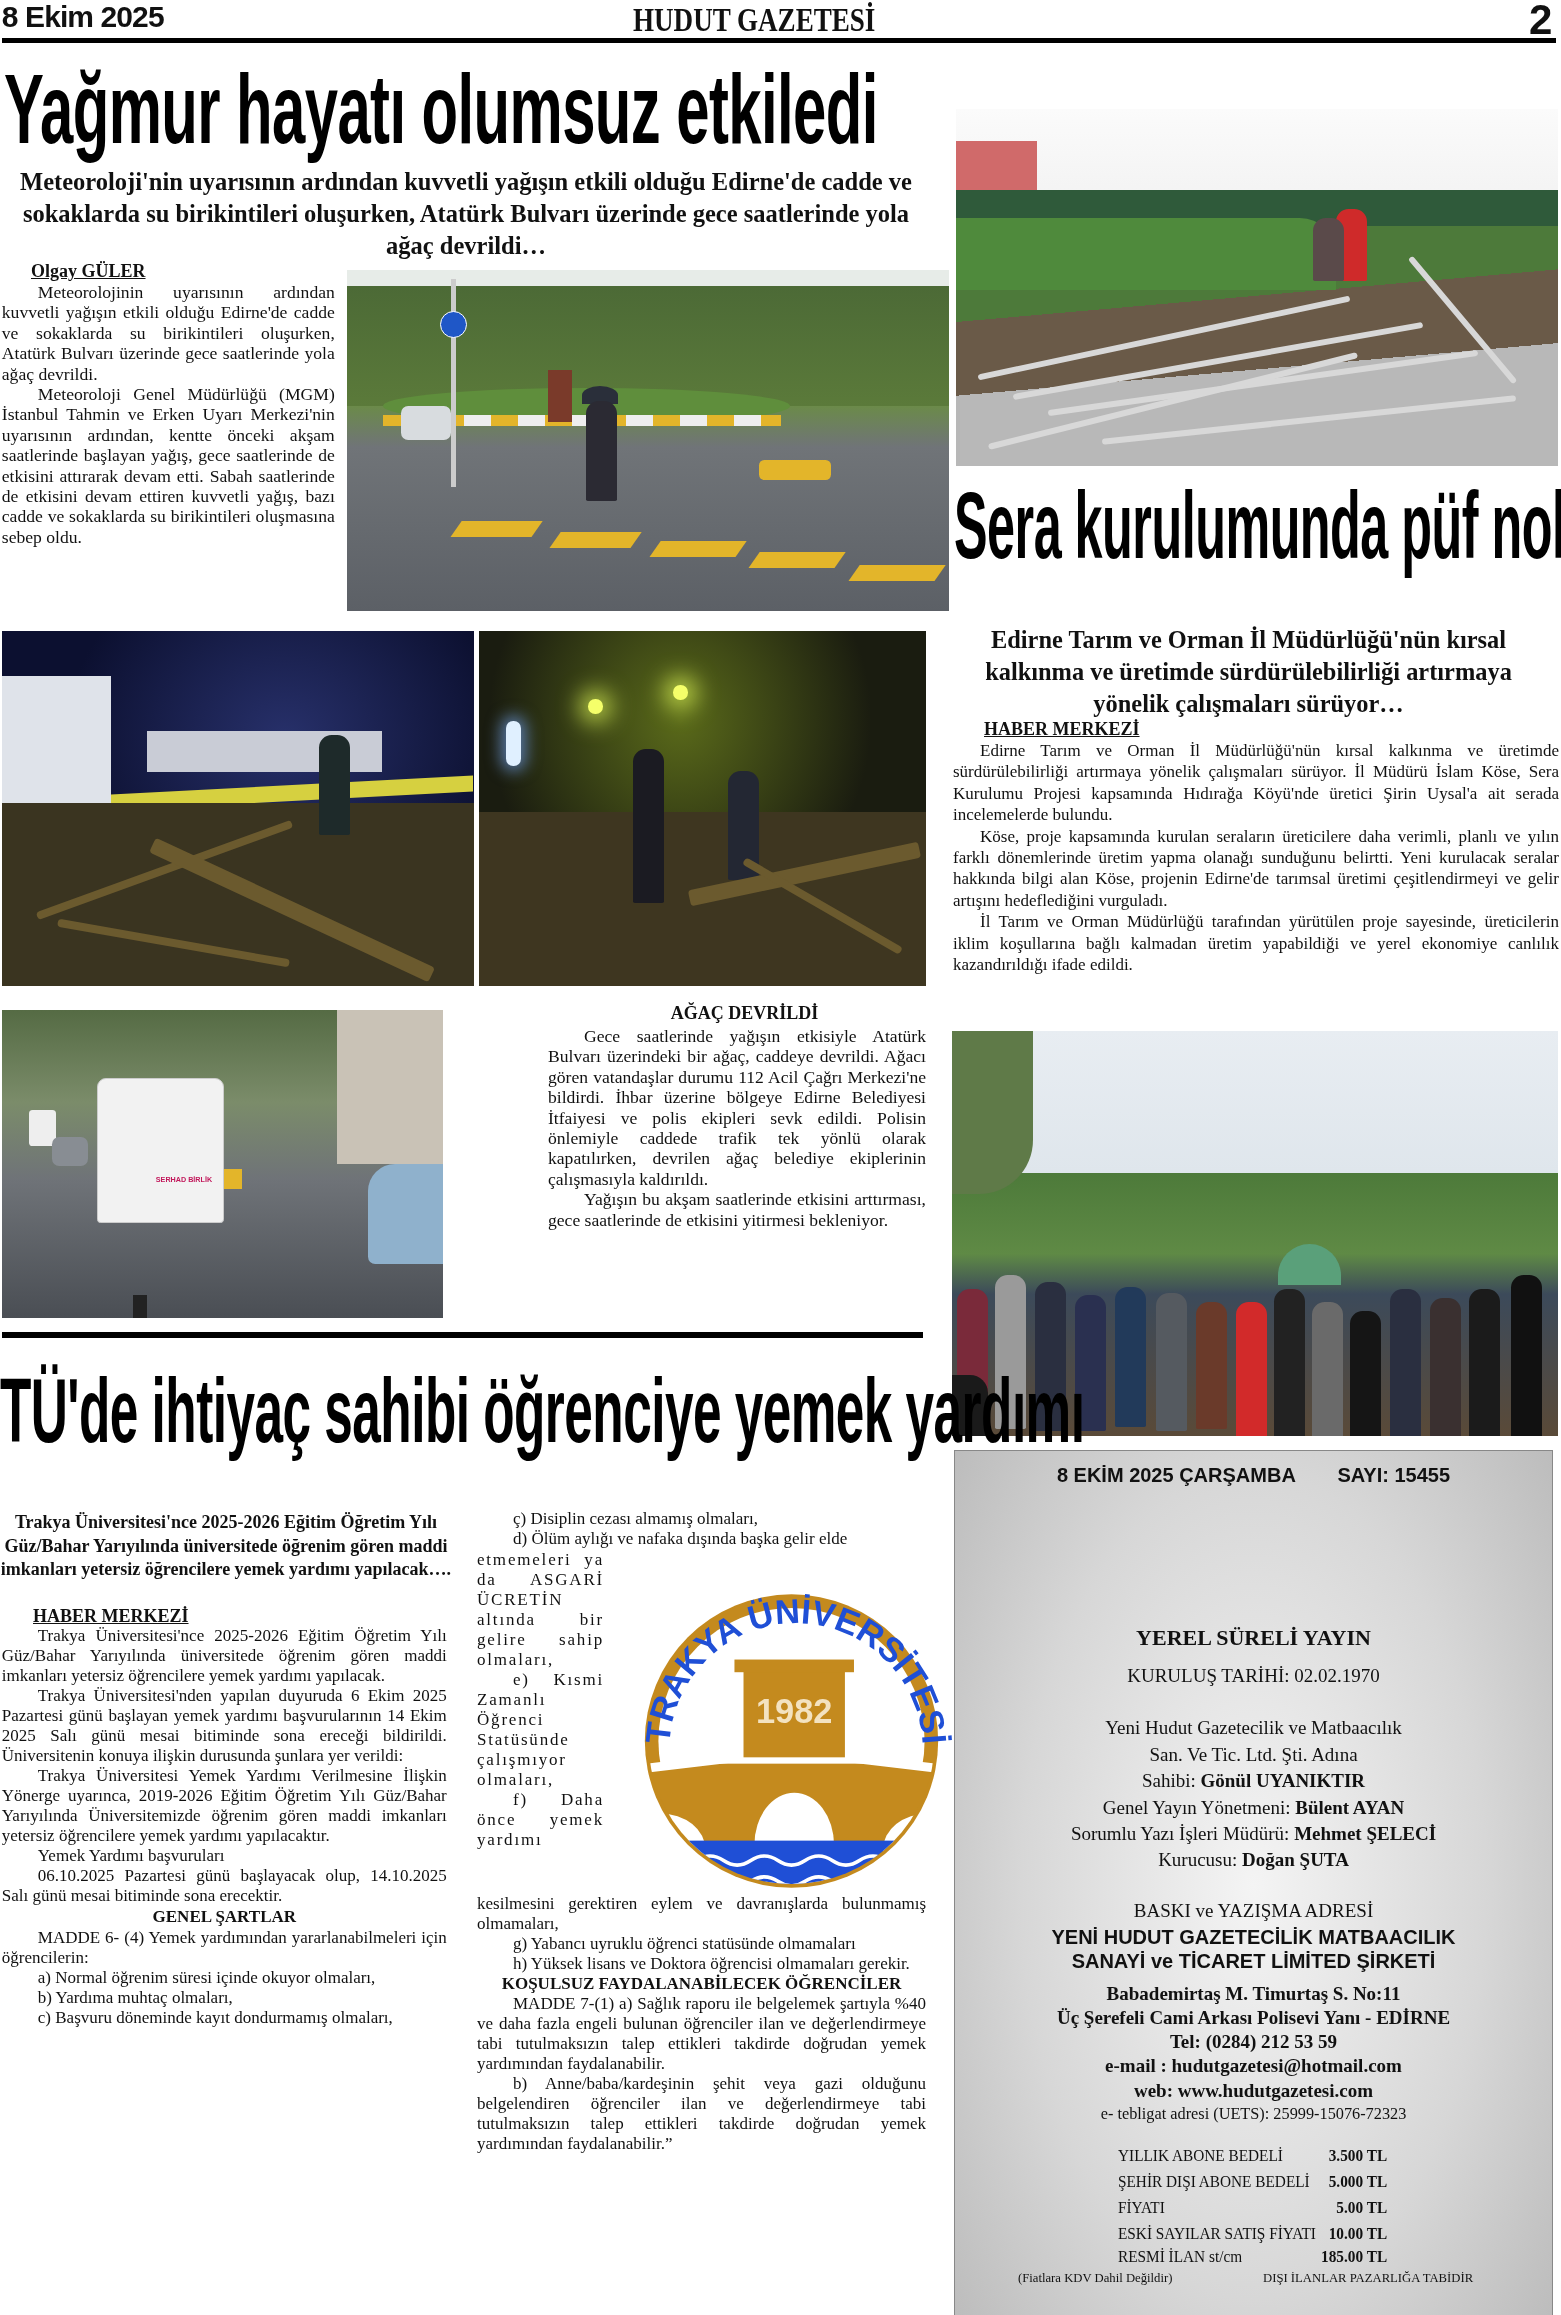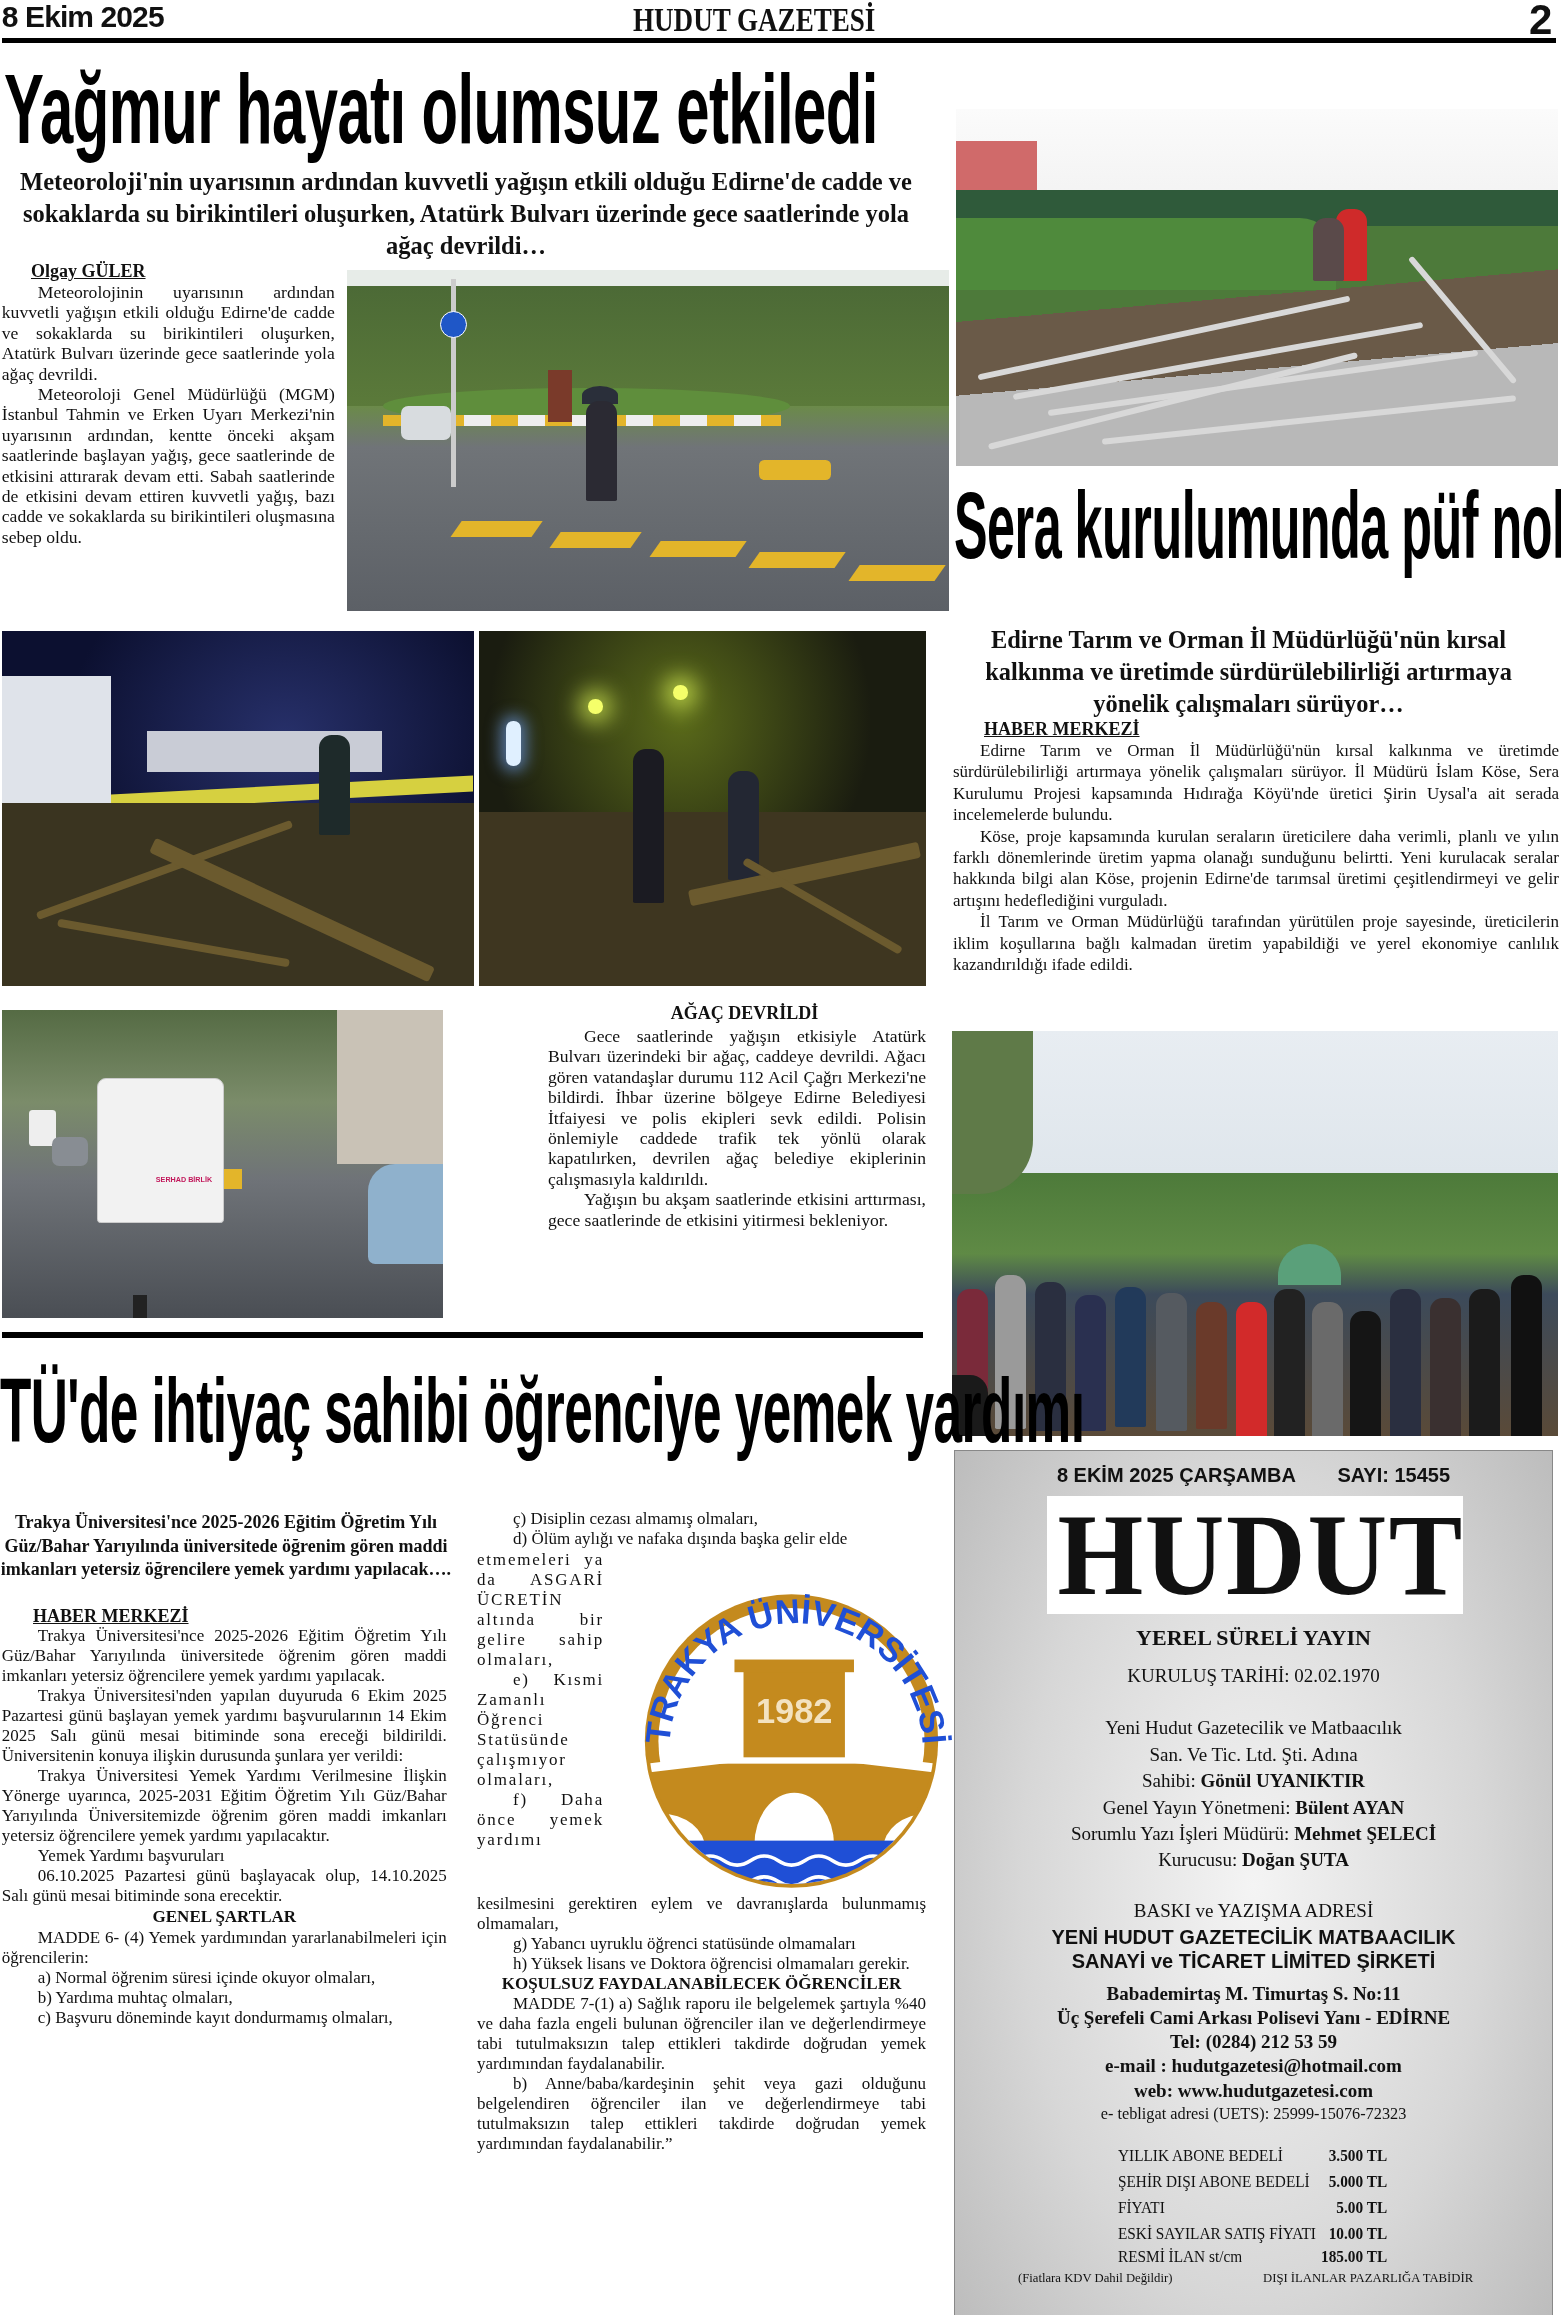--- a/index.html
+++ b/index.html
@@ -202,21 +202,21 @@
 <div class="abs divider"></div>
 <div class="abs headline h3">TÜ'de ihtiyaç sahibi öğrenciye yemek yardımı</div>
 <div class="abs deck deck3 serif">Trakya Üniversitesi'nce 2025-2026 Eğitim Öğretim Yılı Güz/Bahar Yarıyılında üniversitede öğrenim gören maddi imkanları yetersiz öğrencilere yemek yardımı yapılacak….</div>
 <div class="abs" style="left:33px; top:1606px;">
   <span class="byline">HABER MERKEZİ</span>
 </div>
 
 <div class="abs body" style="left:1.8px; top:1626px; width:445px; font-size:17px; line-height:20px;">
   <p>Trakya Üniversitesi'nce 2025-2026 Eğitim Öğretim Yılı Güz/Bahar Yarıyılında üniversitede öğrenim gören maddi imkanları yetersiz öğrencilere yemek yardımı yapılacak.</p>
   <p>Trakya Üniversitesi'nden yapılan duyuruda 6 Ekim 2025 Pazartesi günü başlayan yemek yardımı başvurularının 14 Ekim 2025 Salı günü mesai bitiminde sona ereceği bildirildi. Üniversitenin konuya ilişkin durusunda şunlara yer verildi:</p>
-  <p>Trakya Üniversitesi Yemek Yardımı Verilmesine İlişkin Yönerge uyarınca, 2025-2031 Eğitim Öğretim Yılı Güz/Bahar Yarıyılında Üniversitemizde öğrenim gören maddi imkanları yetersiz öğrencilere yemek yardımı yapılacaktır.</p>
+  <p>Trakya Üniversitesi Yemek Yardımı Verilmesine İlişkin Yönerge uyarınca, 2019-2026 Eğitim Öğretim Yılı Güz/Bahar Yarıyılında Üniversitemizde öğrenim gören maddi imkanları yetersiz öğrencilere yemek yardımı yapılacaktır.</p>
   <p>Yemek Yardımı başvuruları</p>
   <p>06.10.2025 Pazartesi günü başlayacak olup, 14.10.2025 Salı günü mesai bitiminde sona erecektir.</p>
   <div class="sub" style="font-size:17px;">GENEL ŞARTLAR</div>
   <p>MADDE 6- (4) Yemek yardımından yararlanabilmeleri için öğrencilerin:</p>
   <p>a) Normal öğrenim süresi içinde okuyor olmaları,</p>
   <p>b) Yardıma muhtaç olmaları,</p>
   <p>c) Başvuru döneminde kayıt dondurmamış olmaları,</p>
 </div>
 
 <div class="abs body" style="left:477px; top:1509px; width:449px; font-size:17px; line-height:20px;">
@@ -265,23 +265,20 @@
   <div class="sub" style="font-size:17px; line-height:20px;">KOŞULSUZ FAYDALANABİLECEK ÖĞRENCİLER</div>
   <p>MADDE 7-(1) a) Sağlık raporu ile belgelemek şartıyla %40 ve daha fazla engeli bulunan öğrenciler ilan ve değerlendirmeye tabi tutulmaksızın talep ettikleri takdirde doğrudan yemek yardımından faydalanabilir.</p>
   <p>b) Anne/baba/kardeşinin şehit veya gazi olduğunu belgelendiren öğrenciler ilan ve değerlendirmeye tabi tutulmaksızın talep ettikleri takdirde doğrudan yemek yardımından faydalanabilir.”</p>
 </div>
 
 <div class="abs imprint">
   <div class="imp-top">
     <span>8 EKİM 2025 ÇARŞAMBA</span>
     <span>SAYI: 15455</span>
   </div>
-  <div class="imp-logo">
-    <div>HUDUT</div>
-  </div>
   <div class="imp-line" style="top:175px; font-weight:700; font-size:22px;">YEREL SÜRELİ YAYIN</div>
   <div class="imp-line" style="top:213px;">KURULUŞ TARİHİ: 02.02.1970</div>
   <div class="imp-line" style="top:265px;">Yeni Hudut Gazetecilik ve Matbaacılık</div>
   <div class="imp-line" style="top:292px;">San. Ve Tic. Ltd. Şti. Adına</div>
   <div class="imp-line" style="top:318px;"><span>Sahibi:</span> <b>Gönül UYANIKTIR</b></div>
   <div class="imp-line" style="top:345px;"><span>Genel Yayın Yönetmeni:</span> <b>Bülent AYAN</b></div>
   <div class="imp-line" style="top:371px;"><span>Sorumlu Yazı İşleri Müdürü:</span> <b>Mehmet ŞELECİ</b></div>
   <div class="imp-line" style="top:397px;"><span>Kurucusu:</span> <b>Doğan ŞUTA</b></div>
   <div class="imp-line" style="top:448px;">BASKI ve YAZIŞMA ADRESİ</div>
   <div class="imp-line sans" style="top:475px; font-weight:700; font-size:20px;">YENİ HUDUT GAZETECİLİK MATBAACILIK</div>

